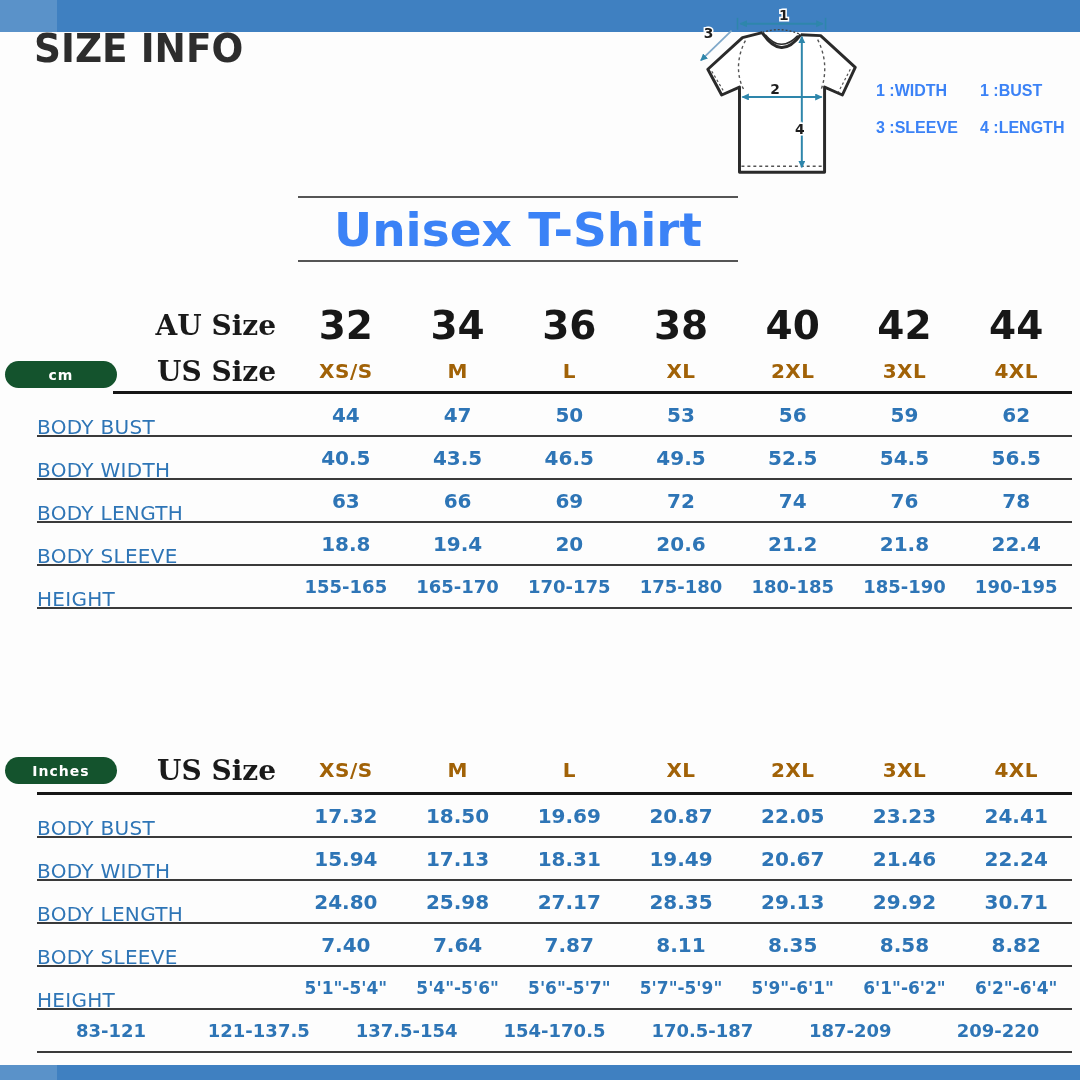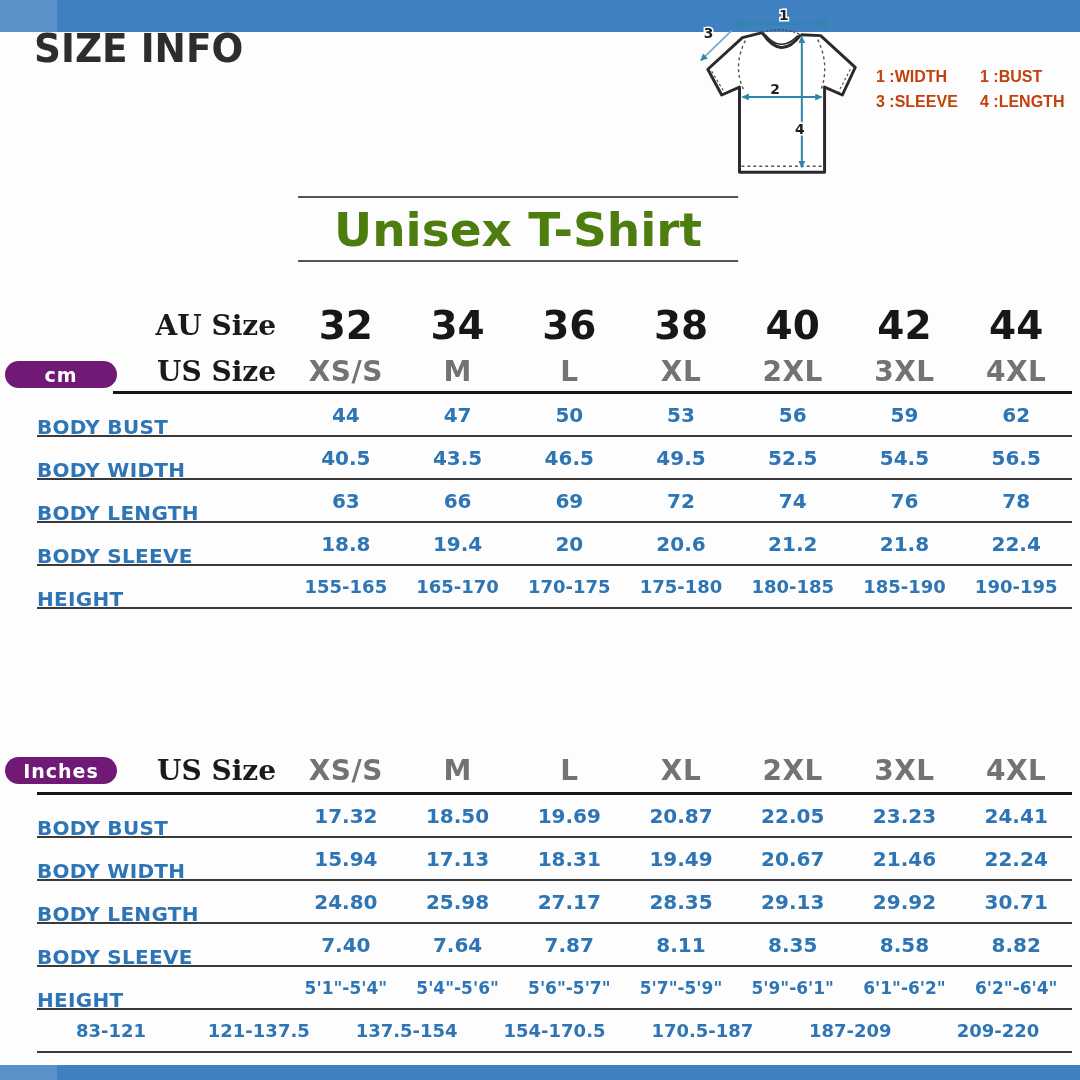--- a/index.html
+++ b/index.html
@@ -9,52 +9,52 @@
   .bar{position:absolute;left:0;width:1080px;background:#3f80c1;}
   .bar .lite{position:absolute;left:0;top:0;width:57px;height:100%;background:rgba(255,255,255,0.14);}
   #topbar{top:0;height:32px;}
   #botbar{bottom:0;height:15px;}
   
   #size-info{position:absolute;left:34px;top:26px;font-family:"DejaVu Sans",sans-serif;
              font-weight:800;font-size:39px;color:#2d2d2d;letter-spacing:0px;transform:scaleX(.96);transform-origin:left;}
   
   #shirt-svg{position:absolute;left:686px;top:2px;}
   
-  #legend{position:absolute;left:876px;top:68px;display:grid;grid-template-columns:104px auto;
-          row-gap:7px;font-weight:bold;font-size:16px;color:#c2410c;}
+  #legend{position:absolute;left:876px;top:82px;display:grid;grid-template-columns:104px auto;
+          row-gap:19px;font-weight:bold;font-size:16px;color:#3b82f6;}
   
   #product-title{position:absolute;left:298px;top:196px;width:440px;height:62px;
                  border-top:2px solid #555;border-bottom:2px solid #555;
                  display:flex;align-items:center;justify-content:center;
-                 font-family:"DejaVu Sans",sans-serif;font-weight:bold;font-size:47px;color:#4d7c0f;}
+                 font-family:"DejaVu Sans",sans-serif;font-weight:bold;font-size:47px;color:#3b82f6;}
   
   .tbl{position:absolute;left:37px;width:1035px;}
   .hrow,.trow{display:flex;align-items:center;}
   .hlabel{width:253px;text-align:right;padding-right:14px;box-sizing:border-box;
           font-family:"DejaVu Serif","Liberation Serif",serif;font-weight:bold;font-size:28px;color:#1a1a1a;}
   .hcell,.tcell{flex:1;text-align:center;}
   .num{font-family:"DejaVu Sans",sans-serif;font-weight:bold;font-size:39px;color:#171717;}
-  .sz{font-family:"DejaVu Sans",sans-serif;font-weight:bold;font-size:28px;color:#737373;letter-spacing:.5px;}
+  .sz{font-family:"DejaVu Sans",sans-serif;font-weight:bold;font-size:20px;color:#a16207;letter-spacing:.5px;}
   .trow{height:41px;border-bottom:2px solid #3a3a3a;}
   .tlabel{width:253px;box-sizing:border-box;padding-left:0;text-align:left;
-          font-family:"DejaVu Sans",sans-serif;font-weight:bold;font-size:20px;color:#2e75b6;letter-spacing:.3px;margin-top:24px;}
+          font-family:"DejaVu Sans",sans-serif;font-weight:normal;font-size:20px;color:#2e75b6;letter-spacing:.3px;margin-top:24px;}
   .tcell{font-family:"DejaVu Sans",sans-serif;font-weight:bold;font-size:20px;color:#2e75b6;}
   .rng .tcell{font-size:18px;}
   .rngi .tcell{font-size:17px;}
   #cm-table{top:302px;}
   #cm-table .hrow{height:46px;}
   #cm-hline{position:absolute;left:76px;right:0;bottom:0;height:3px;background:#161616;}
   #cm-head{position:relative;}
   #cm-body,#in-body{width:100%;}
   #in-table{top:748px;}
   #in-table .hrow{height:44px;border-bottom:3px solid #161616;}
   
-  .badge{position:absolute;left:5px;width:112px;height:27px;background:#701a75;border-radius:14px;
+  .badge{position:absolute;left:5px;width:112px;height:27px;background:#14532d;border-radius:14px;
          display:flex;align-items:center;justify-content:center;color:#fff;
-         font-family:"DejaVu Sans",sans-serif;font-weight:bold;font-size:19px;letter-spacing:1px;}
+         font-family:"DejaVu Sans",sans-serif;font-weight:bold;font-size:14px;letter-spacing:1px;}
   #cm-badge{top:361px;}
   #in-badge{top:757px;}
   text{font-family:"DejaVu Sans",sans-serif;}
   .dimnum{font-weight:bold;font-size:14px;fill:#1e1e1e;paint-order:stroke;stroke:#fff;stroke-width:3px;}
 </style>
 </head>
 <body>
 
 <div id="page">
 

